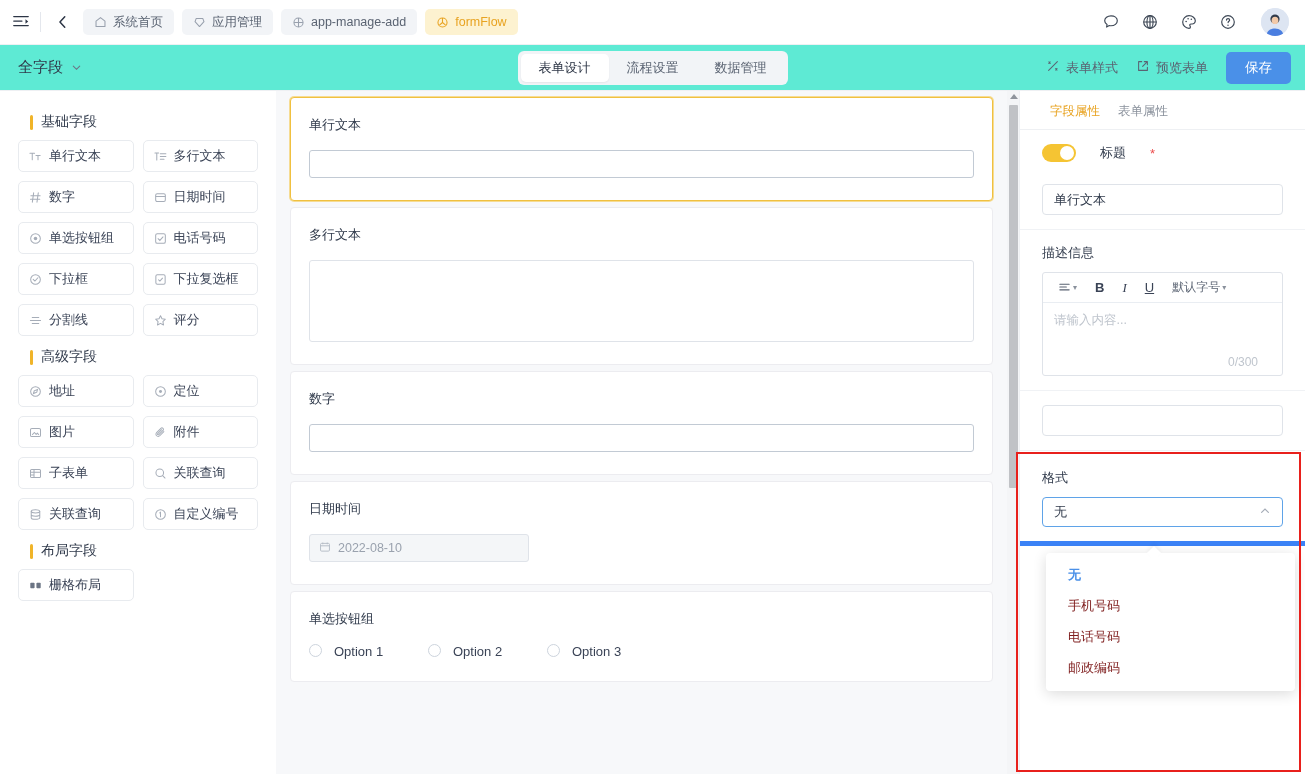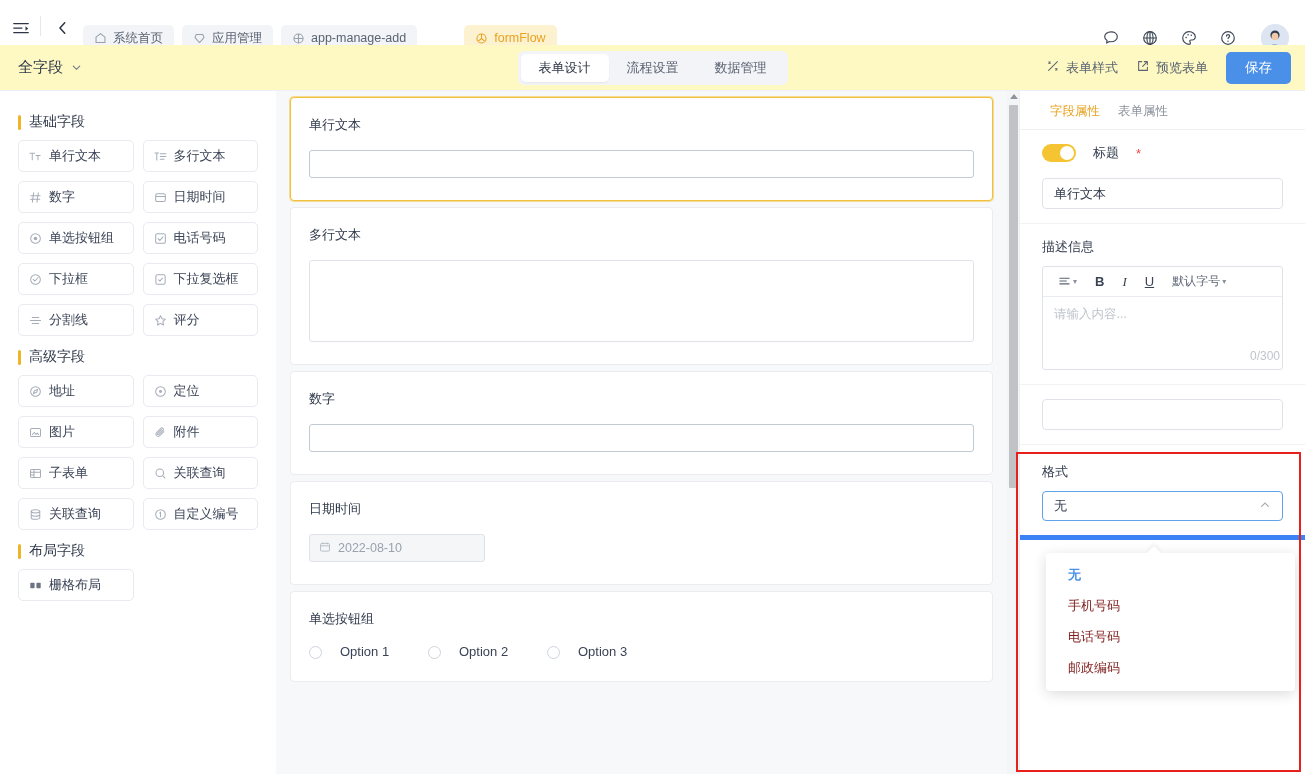--- a/index.html
+++ b/index.html
@@ -7,53 +7,53 @@
     width: 1305px; height: 774px;
     font-family: "Liberation Sans", "DejaVu Sans", sans-serif;
     background: #ffffff;
     overflow: hidden;
     color: #2c3e50;
   }
   .app { position: relative; width: 1305px; height: 774px; }
 
   
   .topbar {
-    position: absolute; left: 0; top: 16px; width: 1305px; height: 45px;
-    background: #fff; display: flex; 
+    position: absolute; left: 0; top: 0; width: 1305px; height: 45px;
+    background: #fff; display: flex; align-items: center;
     border-bottom: 1px solid #eef0f3;
   }
   .collapse-btn { width: 26px; height: 26px; margin-left: 8px; display: flex;
     align-items: center; justify-content: center; cursor: pointer; }
   .vdiv { width: 1px; height: 20px; background: #e4e7ed; margin: 0 10px 0 6px; }
   .back-btn { width: 24px; height: 24px; display: flex; align-items: center;
     justify-content: center; cursor: pointer; }
   .crumbs { display: flex; align-items: center; gap: 8px; margin-left: 8px; }
   .crumb {
     display: flex; align-items: center; gap: 6px; height: 26px;
     padding: 0 11px; border-radius: 5px; background: #f2f4f7;
     font-size: 12.5px; color: #5a6372; cursor: pointer; white-space: nowrap;
   }
-  .crumb.active { background: #fdf2d0; color: #e8a321; margin-left: 39px; }
+  .crumb.active { background: #fdf2d0; color: #e8a321; }
   .crumb svg { display: block; }
   .topbar-right {
     margin-left: auto; display: flex; align-items: center; gap: 19px;
     padding-right: 16px;
   }
   .ticon { width: 20px; height: 20px; display: flex; align-items: center;
     justify-content: center; cursor: pointer; color: #4a5568; }
   .avatar {
     width: 28px; height: 28px; border-radius: 50%; overflow: hidden;
     background: #dfe6f3; cursor: pointer; position: relative;
     display: block; margin-left: 4px;
   }
 
   
   .subbar {
     position: absolute; left: 0; top: 45px; width: 1305px; height: 46px;
-    background: #fef9c3; border-bottom: 1px solid #eef0f3;
+    background: #5eead4; border-bottom: 1px solid #eef0f3;
     display: flex; align-items: center;
   }
   .field-select {
     display: flex; align-items: center; gap: 8px; margin-left: 18px;
     font-size: 15px; color: #303a4b; cursor: pointer;
   }
   .tabs-wrap {
     position: absolute; left: 50%; transform: translateX(-50%);
     display: flex; background: #f2f4f7; border-radius: 6px; padding: 3px;
   }
@@ -75,21 +75,21 @@
     font-family: inherit;
   }
 
   
   .left-panel {
     position: absolute; left: 0; top: 91px; width: 276px; height: 683px;
     background: #fff; overflow: hidden; padding: 10px 18px 0 18px;
   }
   .grp-title {
     display: flex; align-items: center; gap: 8px;
-    font-size: 14px; color: #303a4b; margin: 12px 0 9px 0;
+    font-size: 14px; color: #303a4b; margin: 12px 0 9px 12px;
   }
   .grp-bar { width: 3px; height: 15px; background: #f0b429; border-radius: 2px; }
   .fgrid { display: grid; grid-template-columns: 1fr 1fr; gap: 9px 9px; }
   .fitem {
     display: flex; align-items: center; gap: 7px;
     height: 32px; padding: 0 10px; border: 1px solid #e8ebef;
     border-radius: 5px; background: #fff; font-size: 13px;
     color: #3a4356; cursor: pointer; white-space: nowrap; overflow: hidden;
   }
   .fitem .ic { color: #a6adb8; display: flex; align-items: center;
@@ -109,26 +109,26 @@
   .fld-label { font-size: 13px; color: #303a4b; margin-bottom: 16px; }
   .fld-input {
     width: 100%; height: 28px; border: 1px solid #c2cad4; border-radius: 3px;
     background: #fff;
   }
   .fld-textarea {
     width: 100%; height: 82px; border: 1px solid #dfe3e9; border-radius: 3px;
     background: #fff;
   }
   .fld-date {
-    width: 176px; height: 28px; border: 1px solid #dfe3e9; border-radius: 3px;
+    width: 220px; height: 28px; border: 1px solid #dfe3e9; border-radius: 3px;
     background: #f4f6f8; display: flex; align-items: center; gap: 7px;
     padding: 0 9px; font-size: 12.5px; color: #9aa2ae;
   }
   .radios { display: flex; gap: 0; }
-  .radio-opt { display: flex; align-items: flex-end; gap: 18px; width: 119px;
+  .radio-opt { display: flex; align-items: flex-start; gap: 12px; width: 119px;
     font-size: 13px; color: #3a4356; }
   .rc { width: 13px; height: 13px; border: 1px solid #cdd4dd;
     border-radius: 50%; background: #fff; flex: 0 0 auto; }
 
   
   .canvas-sb {
     position: absolute; left: 1007px; top: 91px; width: 12px; height: 683px;
     background: #f4f5f7;
   }
   .canvas-sb .thumb {
@@ -144,21 +144,21 @@
   
   .right-panel {
     position: absolute; left: 1019px; top: 91px; width: 286px; height: 683px;
     background: #fff; border-left: 1px solid #eef0f3; overflow: hidden;
   }
   .rtabs { display: flex; gap: 18px; padding: 12px 30px 9px 30px;
     border-bottom: 1px solid #eef0f3; }
   .rtab { font-size: 12.5px; color: #8a919c; cursor: pointer; }
   .rtab.active { color: #e8a321; }
   .rsec { padding: 14px 22px 14px 22px; border-bottom: 1px solid #f0f2f5; }
-  .toggle-row { display: flex; align-items: center; gap: 17px; margin-bottom: 16px; }
+  .toggle-row { display: flex; align-items: center; gap: 24px; margin-bottom: 22px; }
   .toggle {
     width: 34px; height: 18px; border-radius: 9px; background: #f5c433;
     position: relative; cursor: pointer; flex: 0 0 auto;
   }
   .toggle .knob { position: absolute; top: 2px; right: 2px; width: 14px;
     height: 14px; border-radius: 50%; background: #fff; }
   .rlabel { font-size: 13px; color: #303a4b; }
   .req { color: #ec4b4b; font-size: 13px; }
   .rinput {
     width: 100%; height: 31px; border: 1px solid #dfe3e9; border-radius: 4px;
@@ -169,21 +169,21 @@
     display: flex; align-items: center; gap: 5px; text-align: right; }
   .editor { border: 1px solid #dfe3e9; border-radius: 3px; }
   .editor-tools {
     display: flex; align-items: center; gap: 0; height: 30px;
     border-bottom: 1px solid #e9edf2; padding: 0 6px;
   }
   .etool { font-size: 13px; color: #5a6372; padding: 0 9px; cursor: pointer;
     display: flex; align-items: center; gap: 2px; }
   .editor-body { height: 72px; position: relative; padding: 9px 11px; }
   .ed-ph { font-size: 12.5px; color: #bfc5cd; }
-  .ed-count { position: absolute; right: 2px; bottom: 6px; font-size: 12px;
+  .ed-count { position: absolute; right: 24px; bottom: 6px; font-size: 12px;
     color: #bfc5cd; }
 
   
   .red-box {
     position: absolute; left: 1016px; top: 452px; width: 285px; height: 320px;
     border: 2px solid #e8201c; pointer-events: none; z-index: 40;
   }
   .fmt-sec { padding: 18px 22px 14px 22px; border-bottom: 5px solid #3b82f6; }
   .select-box {
     width: 100%; height: 30px; border: 1px solid #5fa3e8; border-radius: 4px;

